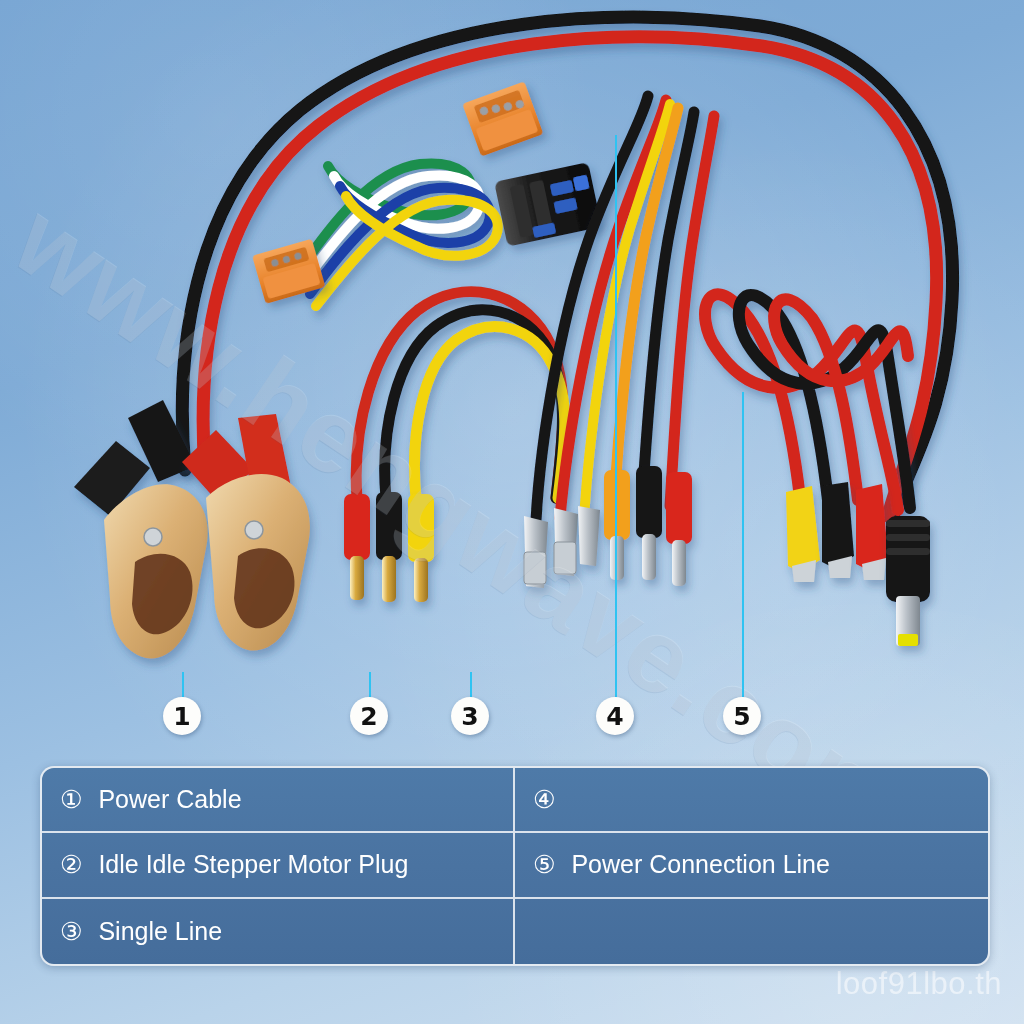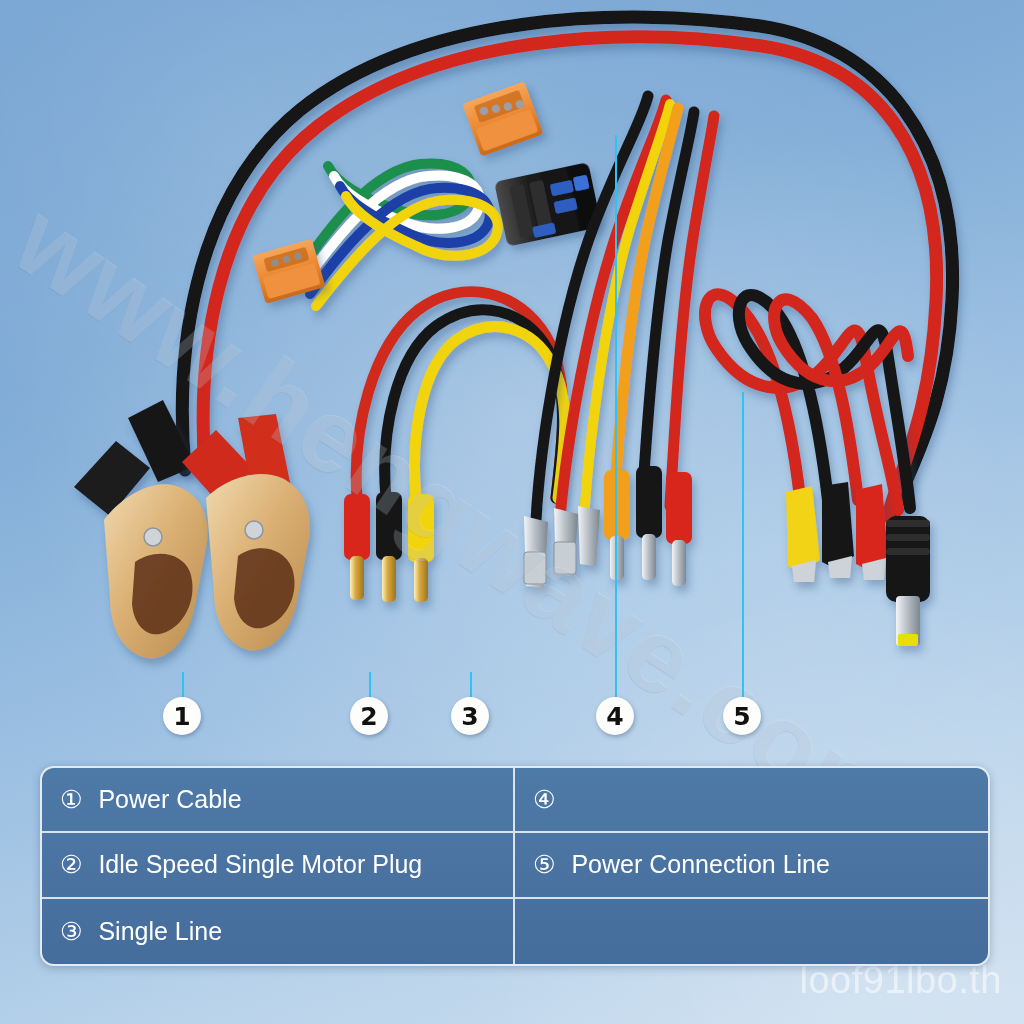--- a/index.html
+++ b/index.html
@@ -28,21 +28,21 @@
   .wm-diag{
     position:absolute;left:60px;top:180px;width:1000px;
     font-size:104px;font-weight:bold;letter-spacing:2px;
     color:rgba(255,255,255,0.17);
     text-shadow:0 1px 0 rgba(60,90,130,0.10);
     transform:rotate(34deg);transform-origin:0 0;
     white-space:nowrap;pointer-events:none;user-select:none;
   }
   .wm-corner{
     position:absolute;right:22px;bottom:22px;
-    font-size:38px;color:rgba(255,255,255,0.55);
+    font-size:31px;color:rgba(255,255,255,0.55);
     letter-spacing:0.5px;pointer-events:none;user-select:none;
   }
 
   
   .photo{position:absolute;left:0;top:0;width:1024px;height:700px;}
 
   
   .leader{position:absolute;width:2px;background:#2fc3f2;}
   .marker{
     position:absolute;width:38px;height:38px;border-radius:50%;
@@ -282,21 +282,21 @@
     <div class="lcell b-right b-bottom">
       <span class="lnum">①</span>
       <span class="ltext">Power Cable</span>
     </div>
     <div class="lcell b-bottom">
       <span class="lnum">④</span>
     </div>
 
     <div class="lcell b-right b-bottom">
       <span class="lnum">②</span>
-      <span class="ltext">Idle Speed Single Motor Plug</span>
+      <span class="ltext">Idle Idle Stepper Motor Plug</span>
     </div>
     <div class="lcell b-bottom">
       <span class="lnum">⑤</span>
       <span class="ltext">Power Connection Line</span>
     </div>
 
     <div class="lcell b-right">
       <span class="lnum">③</span>
       <span class="ltext">Single Line</span>
     </div>

